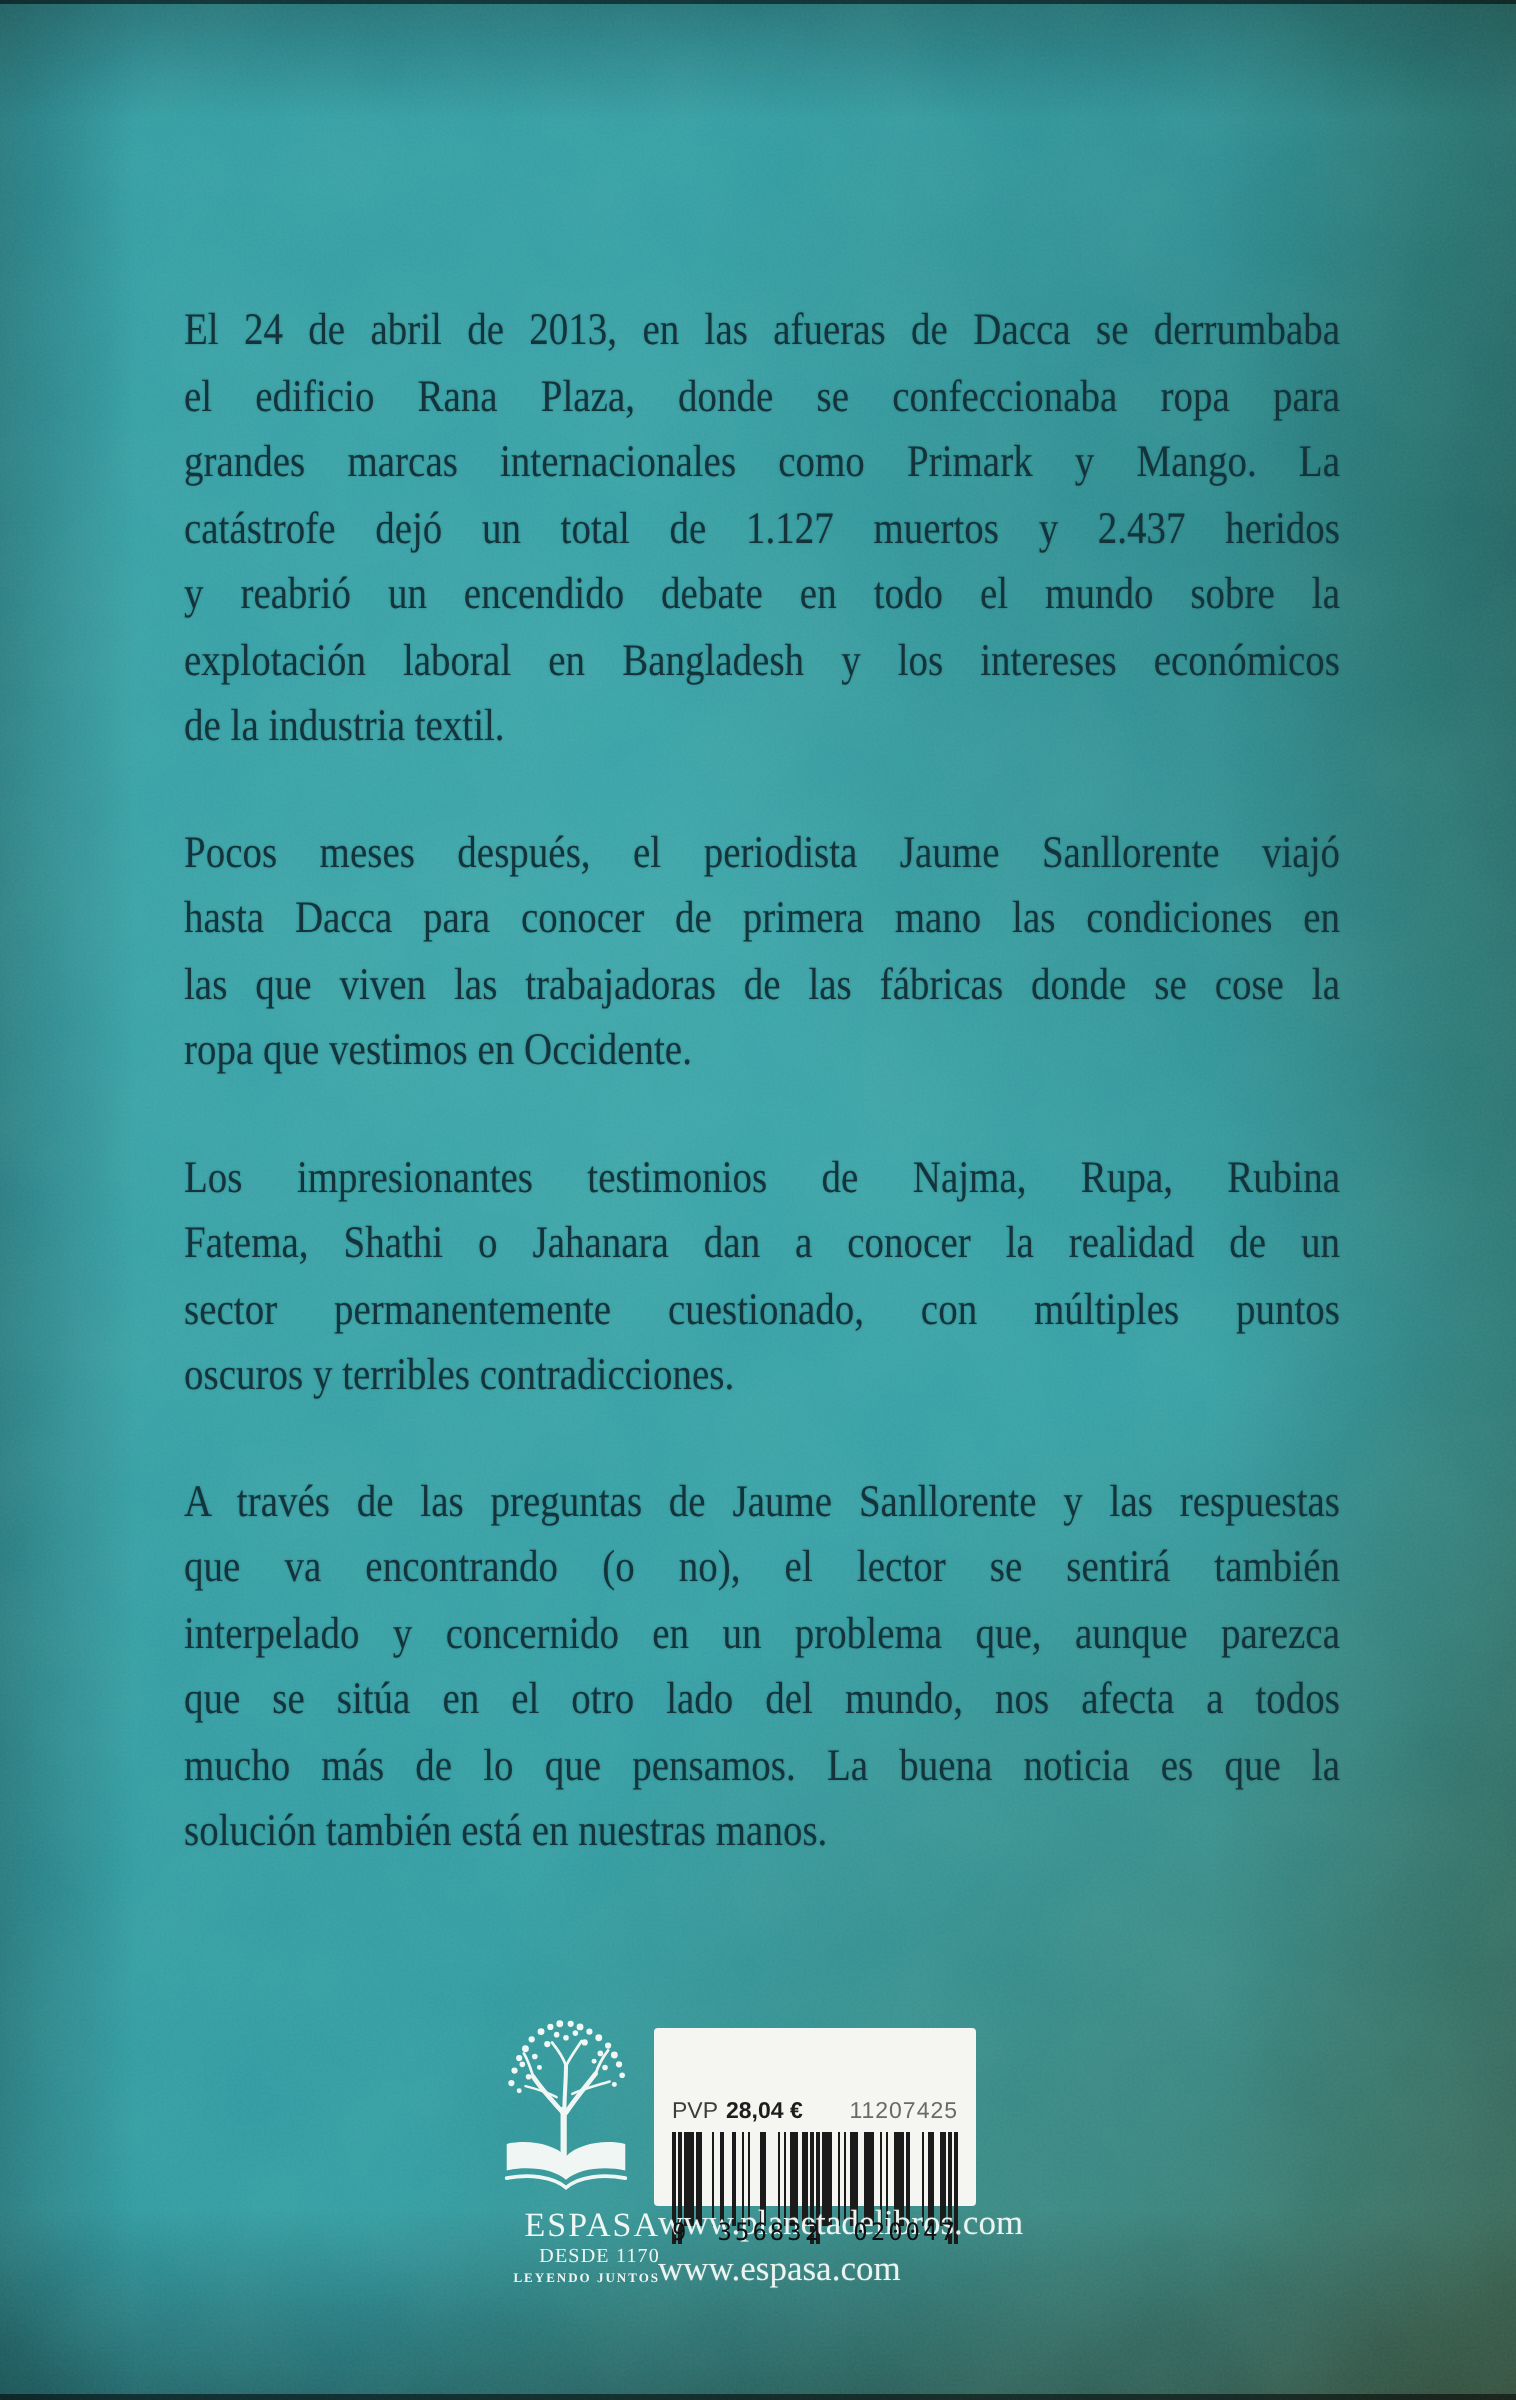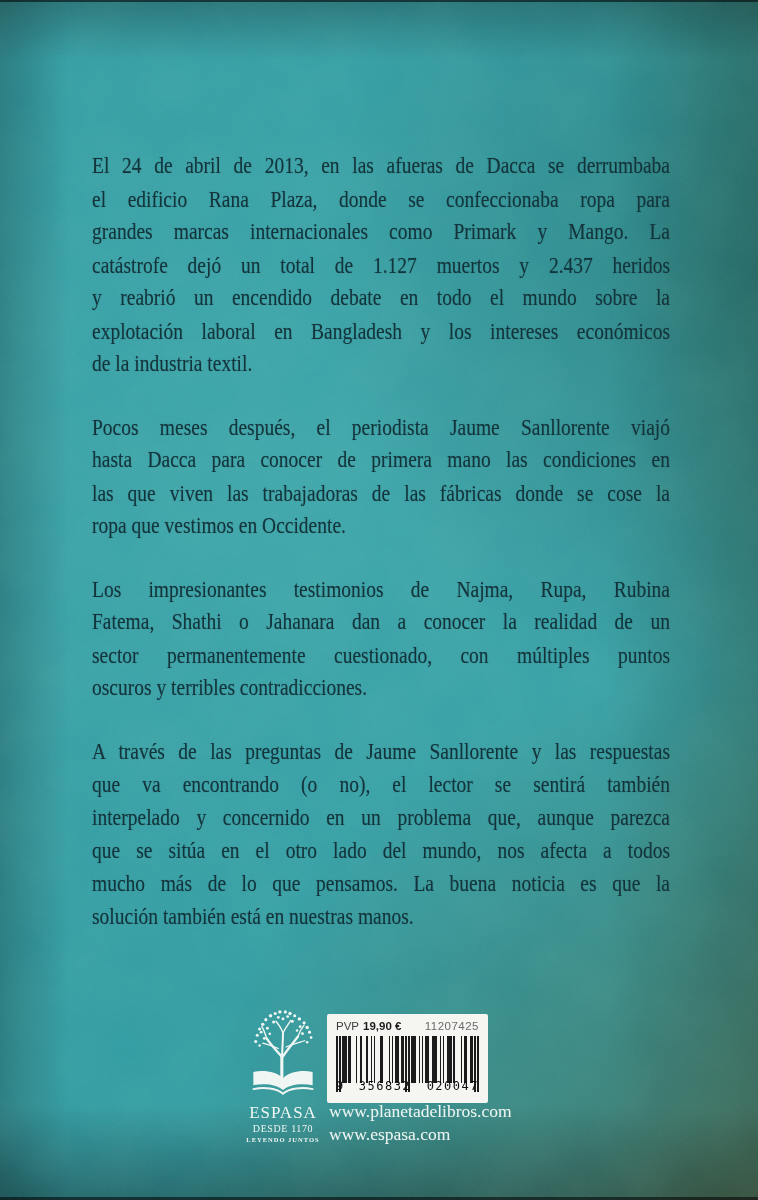--- a/index.html
+++ b/index.html
@@ -31,38 +31,38 @@
     text-shadow:0 0 1px rgba(10,40,46,0.35);
   }
   .para{margin:0 0 26px 0;}
   .para:last-child{margin-bottom:0;}
   .line{text-align:justify;text-align-last:justify;white-space:normal;}
   .line.last{text-align-last:left;}
 
   
   .logo{
     position:absolute;left:236px;top:1006px;width:94px;
-    text-align:center;color:#eff6f3;
+    text-align:right;color:#eff6f3;
     font-family:"Liberation Serif","DejaVu Serif",serif;
   }
   .logo svg{display:block;margin:0 auto;}
   .logo .name{font-size:17px;letter-spacing:1px;line-height:18px;margin-top:2px;}
   .logo .founded{font-size:10px;letter-spacing:0.6px;line-height:11px;margin-top:1px;}
   .logo .motto{font-size:6.5px;font-weight:bold;letter-spacing:1px;line-height:8px;margin-top:2px;}
 
   
   .barcode-box{
     position:absolute;left:327px;top:1014px;width:161px;height:89px;
     box-sizing:border-box;background:#f5f5f2;border-radius:2px;
     padding:6px 9px 3px 9px;
   }
   .pvp-row{
     display:flex;align-items:center;
     font-family:"Liberation Sans","DejaVu Sans",sans-serif;
-    font-size:11.5px;color:#3c3c3c;line-height:12px;
+    font-size:11.5px;color:#3c3c3c;line-height:12px;margin-top:30px;
   }
   .pvp-row .label{margin-right:4px;}
   .pvp-row .price{font-weight:bold;color:#1d1d1d;}
   .pvp-row .code{margin-left:auto;color:#6a6a6a;letter-spacing:0.5px;}
   .bars{position:relative;height:47px;margin-top:4px;display:flex;align-items:flex-start;}
   .bars .m{height:47px;}
   .bars .m.b{background:#1b1b1b;}
   .bars .m.tall{height:56px;}
   .isbn-row{
     display:flex;justify-content:space-between;align-items:baseline;
@@ -186,21 +186,21 @@
       <path fill="none" stroke="#eff6f3" stroke-width="2.4" stroke-linecap="round" d="M12 106 C26 103 42 105 50 112 C58 105 74 103 88 106"></path>
     </svg>
     <div class="name">ESPASA</div>
     <div class="founded">DESDE 1170</div>
     <div class="motto">LEYENDO JUNTOS</div>
   </div>
 
   <div class="barcode-box">
     <div class="pvp-row">
       <span class="label">PVP</span>
-      <span class="price">19,90 €</span>
+      <span class="price">28,04 €</span>
       <span class="code">11207425</span>
     </div>
     <div class="bars">
         <div class="m b tall" style="width: 1.50526px;"></div>
         <div class="m tall" style="width: 1.50526px;"></div>
         <div class="m b tall" style="width: 1.50526px;"></div>
         <div class="m" style="width: 1.50526px;"></div>
         <div class="m b" style="width: 1.50526px;"></div>
         <div class="m b" style="width: 1.50526px;"></div>
         <div class="m b" style="width: 1.50526px;"></div>

